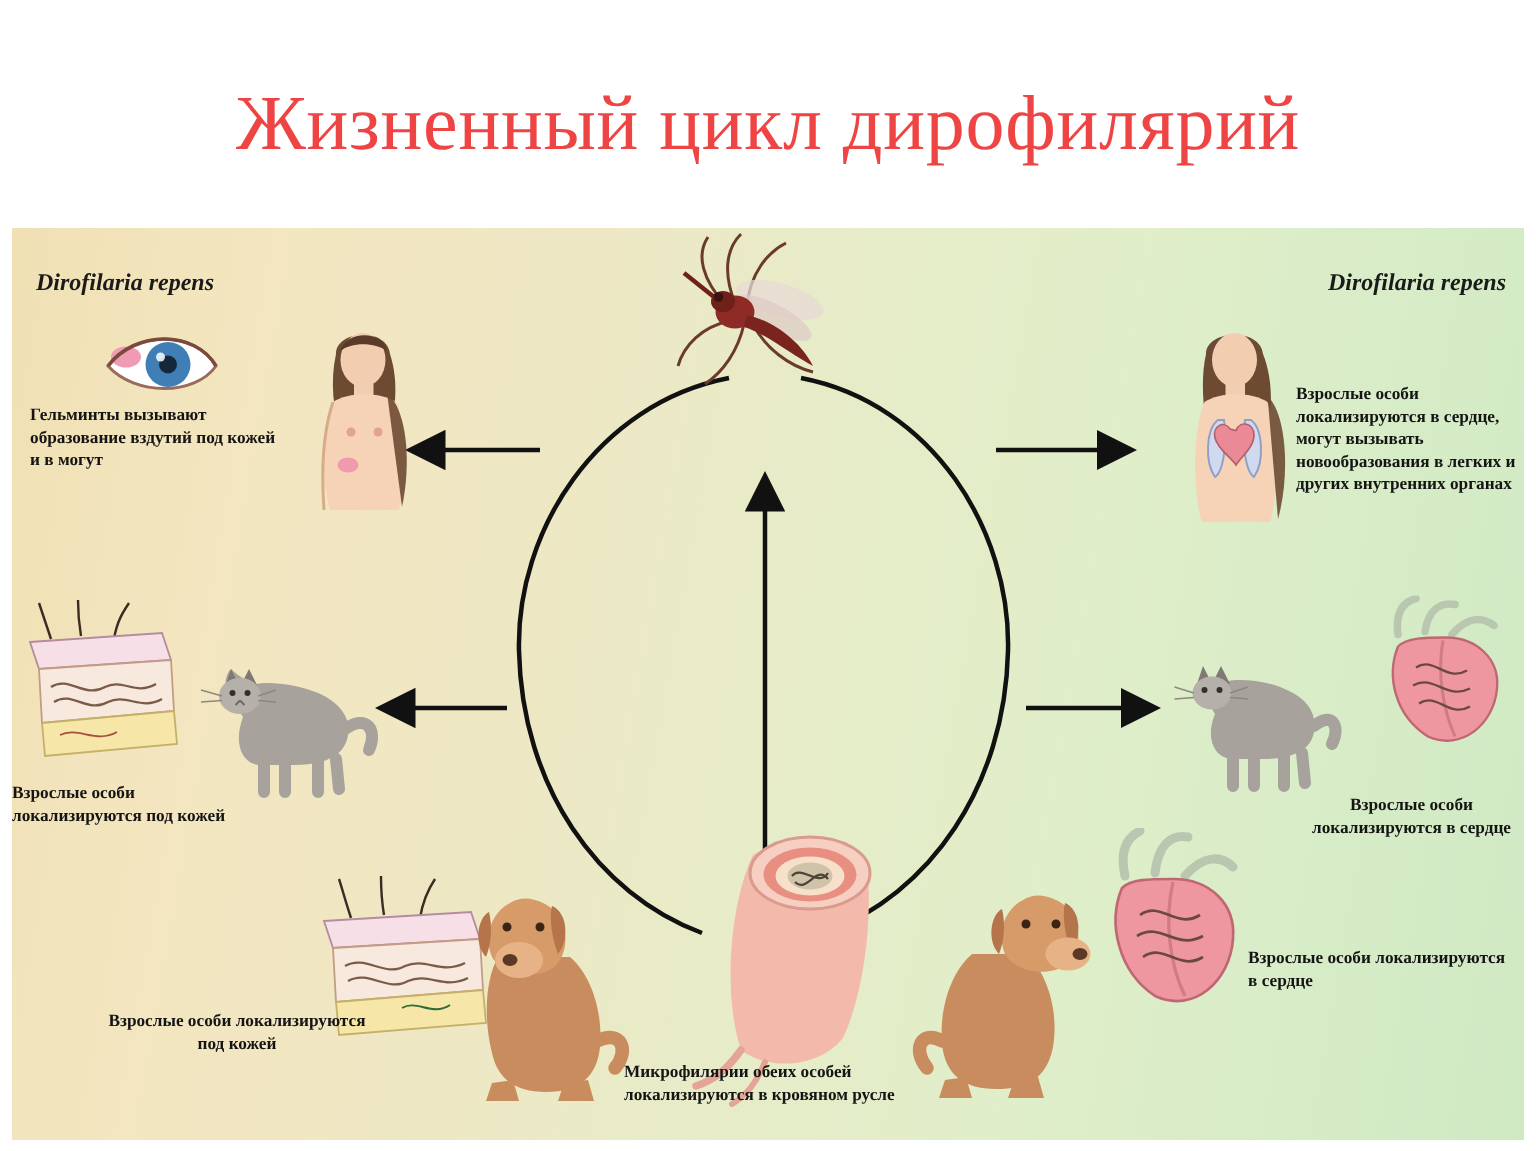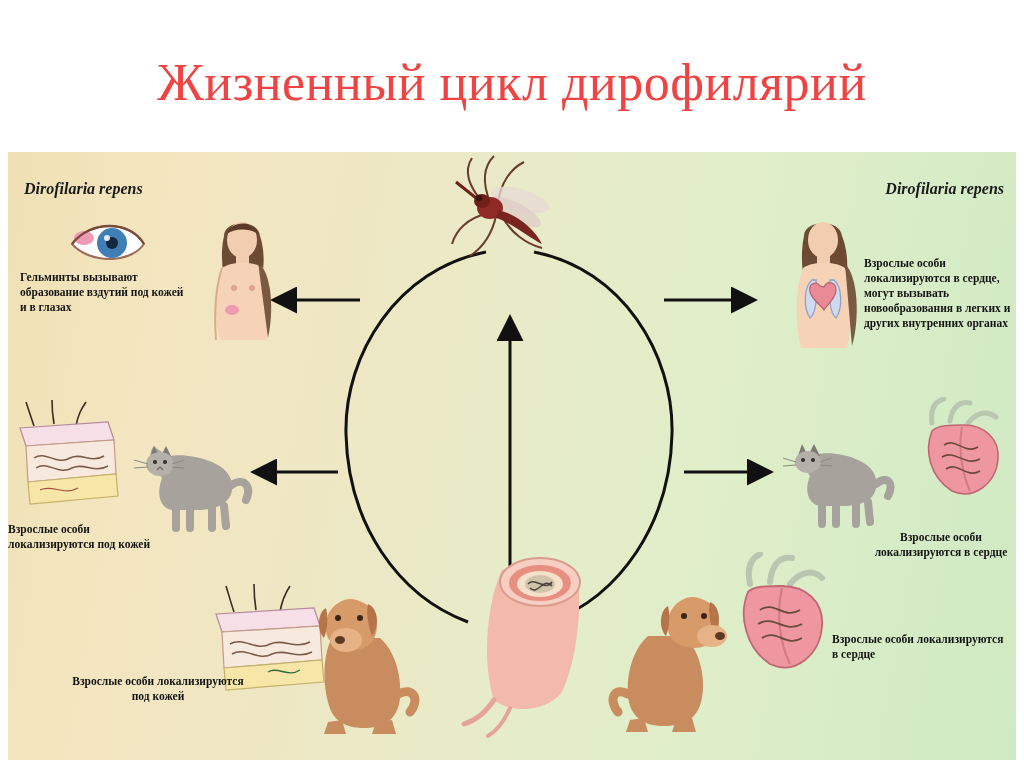--- a/index.html
+++ b/index.html
@@ -357,21 +357,22 @@
         <ellipse cx="82" cy="32" rx="15" ry="9" fill="#cfc3aa"></ellipse>
         <g stroke="#4c4236" stroke-width="1.5" fill="none">
           <path d="M70 32 C 76 24, 88 40, 94 30"></path>
           <path d="M72 36 C 80 44, 86 24, 94 34"></path>
         </g>
         <path d="M36 148 C 26 162, 18 168, 6 172" fill="none" stroke="#e5a596" stroke-width="5" stroke-linecap="round"></path>
         <path d="M52 156 C 46 170, 40 178, 30 184" fill="none" stroke="#e5a596" stroke-width="4" stroke-linecap="round"></path>
       </svg>
     </div>
 
-    <div class="cap cap-eye">Гельминты вызывают образование вздутий под кожей и в глазах</div>
+    <div class="cap cap-eye">Гельминты вызывают образование вздутий под кожей и в могут</div>
     <div class="cap cap-skin-l">Взрослые особи локализируются под кожей</div>
     <div class="cap cap-skin-l2">Взрослые особи локализируются под кожей</div>
+    <div class="cap cap-vessel">Микрофилярии обеих особей локализируются в кровяном русле</div>
     <div class="cap cap-heart-r1">Взрослые особи локализируются в сердце</div>
     <div class="cap cap-heart-r2">Взрослые особи локализируются в сердце</div>
     <div class="cap cap-woman-r">Взрослые особи локализируются в сердце, могут вызывать новообразования в легких и других внутренних органах</div>
 
   </div>
 </div>
 
 </body></html>

